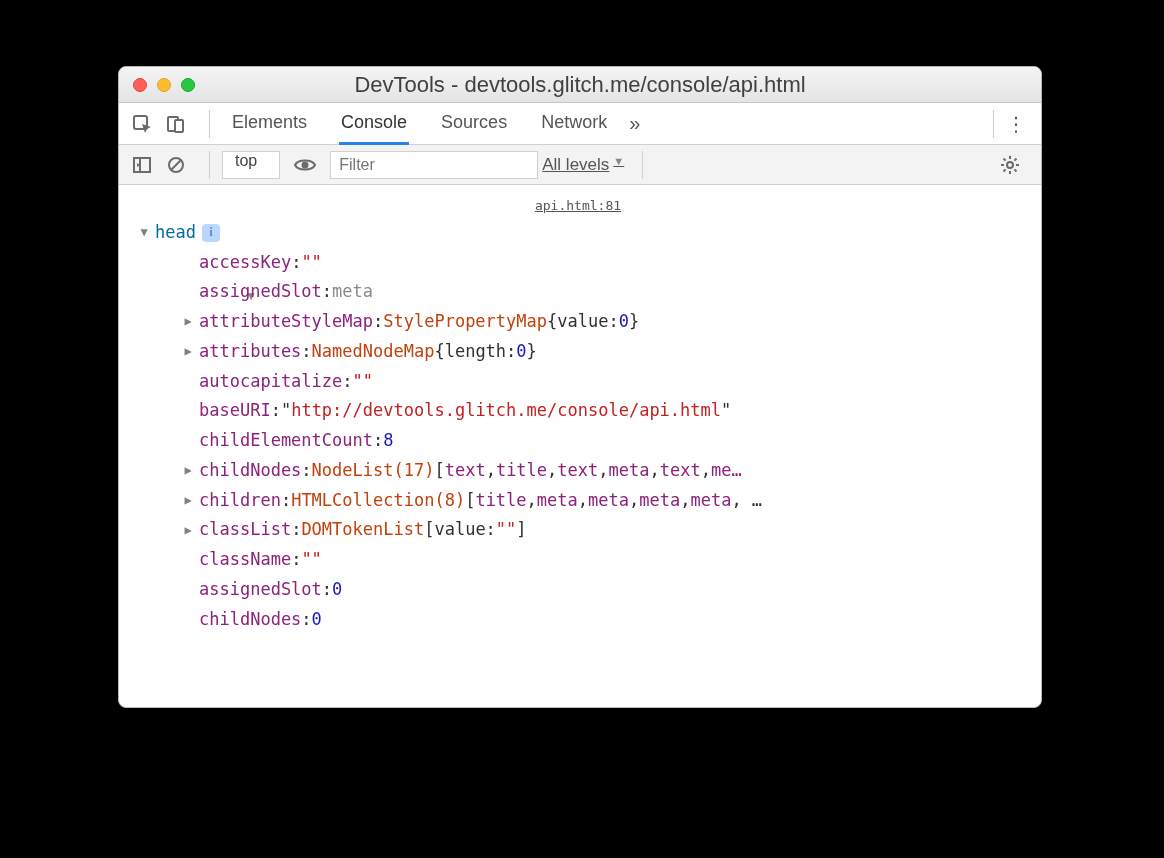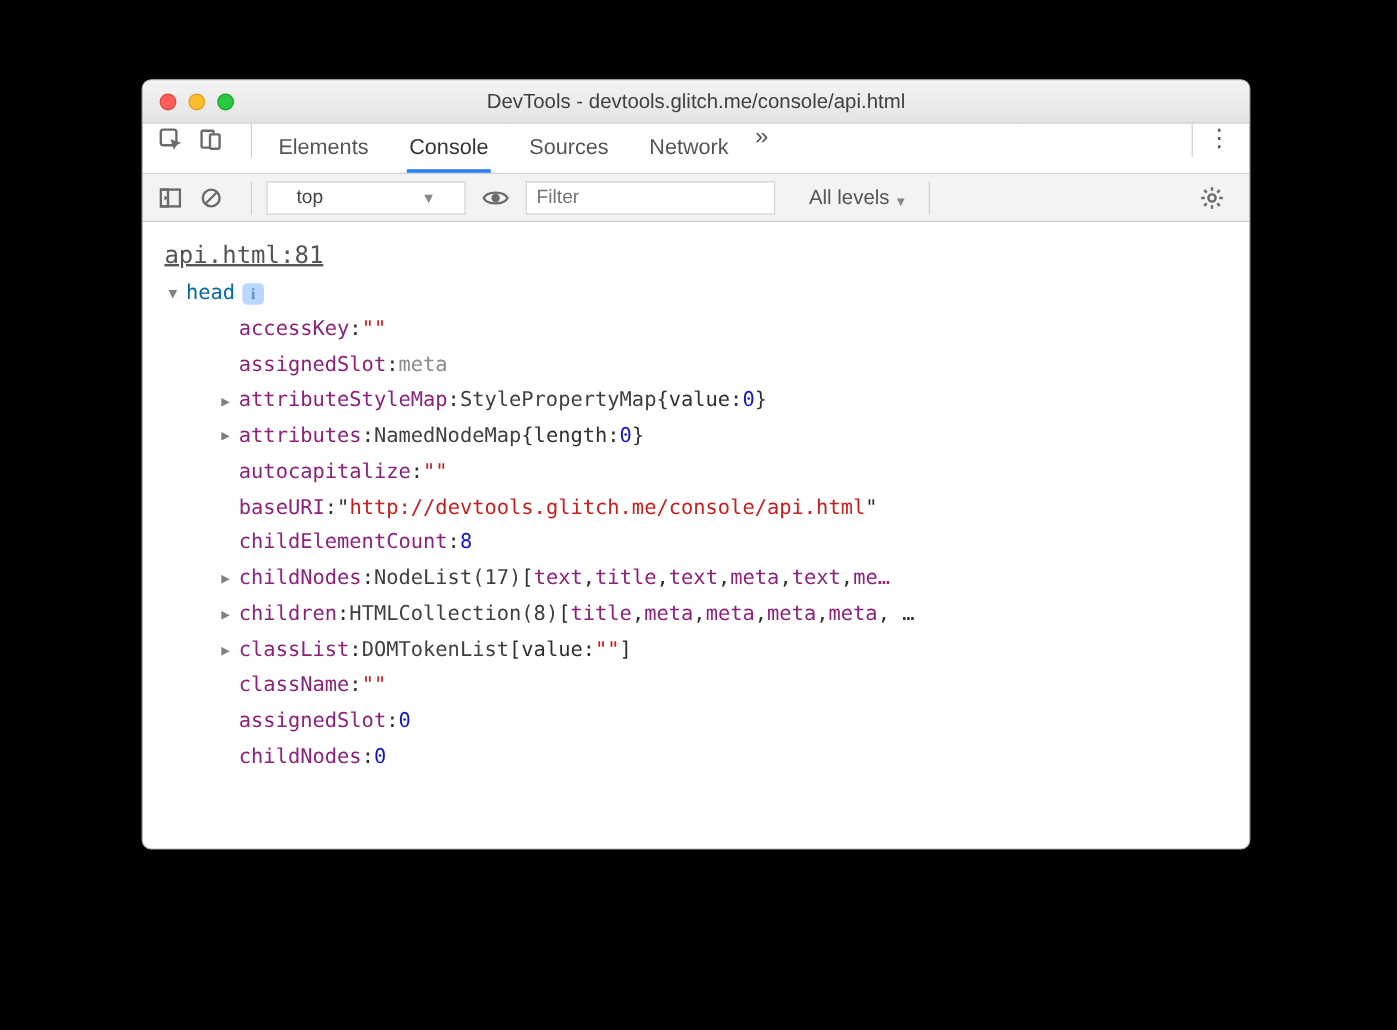--- a/index.html
+++ b/index.html
@@ -15,70 +15,70 @@
     height: 36px; width: 100%;
     background: linear-gradient(#f4f4f4,#e4e4e4);
     border-bottom: 1px solid #c6c6c6;
     display: flex; align-items: center; position: relative;
   }
   .traffic { display: flex; gap: 10px; padding-left: 14px; }
   .tl { width: 14px; height: 14px; border-radius: 50%; }
   .tl.red { background:#ff5f57; border:1px solid #e04640;}
   .tl.yellow { background:#ffbd2e; border:1px solid #dfa023;}
   .tl.green { background:#28c940; border:1px solid #17a62c;}
-  .title { position:absolute; left:0; right:0; text-align:center; font-size:17px; color:#404040; pointer-events:none;}
+  .title { position:absolute; left:0; right:0; text-align:center; font-size:22px; color:#404040; pointer-events:none;}
   
   .tabbar {
     height: 42px; border-bottom: 1px solid #d0d0d0;
-    display:flex; padding: 0 10px; color:#555;
+    display:flex; align-items:center; padding: 0 10px; color:#555;
   }
   .sepv { width:1px; height:28px; background:#d0d0d0; margin:0 12px;}
   .icon-btn { width:26px; height:26px; display:inline-flex; align-items:center; justify-content:center; margin-right:8px; color:#6b6b6b;}
   .tabs { display:flex; gap:30px; margin-left:8px; }
   .tab { font-size:18px; color:#555; padding: 9px 2px; cursor:pointer;}
   .tab.active { color:#333; border-bottom: 3px solid #2a82f0;}
   .chevmore { margin-left:20px; font-size:20px; color:#555;}
   .spacer { flex:1;}
   .menu-dots { font-size:20px; color:#5a5a5a; padding-right:4px; letter-spacing:1px;}
   
   .console-bar {
     height: 40px; border-bottom:1px solid #d0d0d0; display:flex; align-items:center; padding:0 10px;
     background:#f3f3f3; color:#555;
   }
   .context-select {
-    display:flex; align-items:center; height:28px; padding:0 24px;
-    border:1px solid #d0d0d0; background:#fff; font-size:16px; color:#444; gap:72px;
+    display:flex; align-items:center; height:28px; padding:0 12px;
+    border:1px solid #d0d0d0; background:#fff; font-size:16px; color:#444; gap:119px;flex-direction:column;
   }
   .context-select .label { padding-right:10px;}
   .context-select .caret { color:#888; font-size:12px;}
   .eye { margin:0 12px;}
   .filter-input {
     height:28px; width:208px; border:1px solid #d0d0d0; padding:0 8px;
     font-size:16px; color:#888; background:#fff;
   }
-  .levels { margin-left:28px; font-size:17px; color:#555; display:flex; align-items:flex-end; gap:4px;}
+  .levels { margin-left:4px; font-size:17px; color:#555; display:flex; align-items:flex-start; gap:4px;text-decoration:underline;}
   .gear { margin-left:auto; color:#6b6b6b;}
   
   .console-body {
     padding: 10px 18px; font-family: Menlo, Consolas, monospace; font-size:17px; line-height:1.75;
     color:#303030; overflow:hidden; white-space:nowrap;
   }
-  .source-link { text-align:left; color:#545454; text-decoration:underline; padding-right:4px; font-size:20px;}
+  .source-link { text-align:center; color:#545454; text-decoration:underline; padding-right:4px; font-size:13px;}
   .row { display:flex; align-items:center; }
   .arrow { display:inline-block; width:14px; text-align:center; color:#808080; font-size:12px; margin-right:4px;}
   .arrow.down::before{content:"▼";}
   .arrow.right::before{content:"▶";}
   .arrow.none::before{content:"";}
   .indent0 {}
   .indent1 { padding-left: 44px; }
   .key { color:#8d227c;}
   .str { color:#c42020;}
   .num { color:#1717c1;}
   .null { color:#8a8a8a;}
-  .gray { color:#404040;}
+  .gray { color:#c2410c;}
   .headlabel { color:#0369a1;}
   .info-badge {
     display:inline-flex; align-items:center; justify-content:center;
     width:18px; height:18px; border-radius:4px; background:#b9d7ff; color:#5b8bd8;
     font-size:13px; font-weight:bold; margin-left:6px; font-family:Georgia,serif;
   }
   svg { display:block; }
 </style>
 </head>
 <body>

